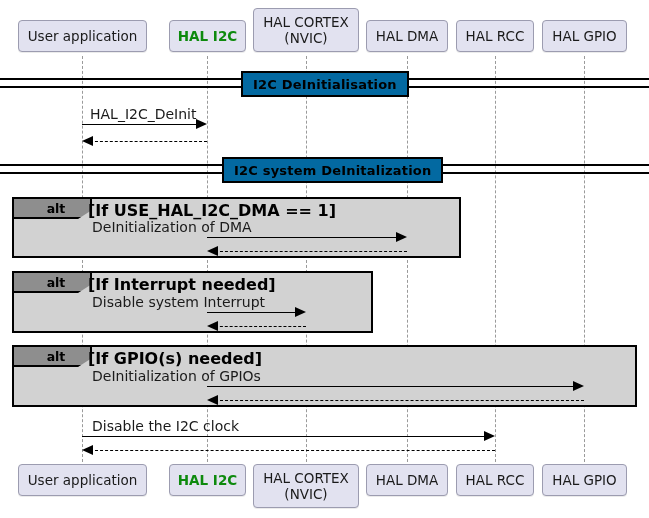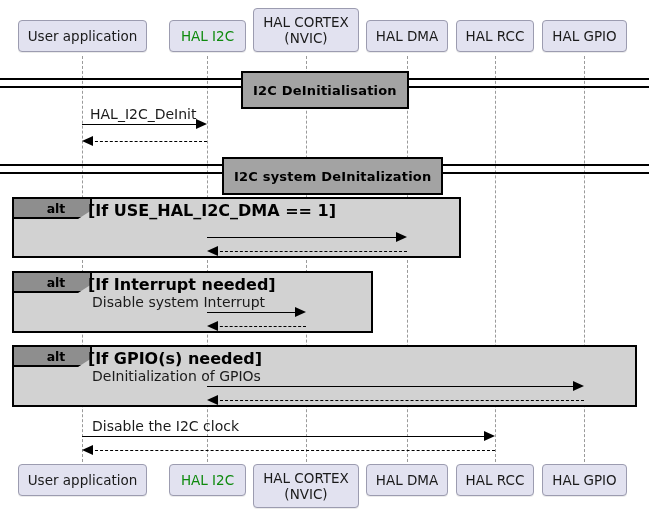--- a/index.html
+++ b/index.html
@@ -40,51 +40,51 @@
     line-height: 16px;
     text-align: center;
     display: flex;
     align-items: center;
     justify-content: center;
     z-index: 5;
     box-shadow: 0 1px 0 rgba(0,0,0,0.08);
   }
   .participant.accent {
     color: #0e8a0e;
-    font-weight: normal;
+    font-weight: bold;
   }
   .participant .plabel {
     display: block;
     white-space: pre-line;
   }
 
   
   .divider-rule {
     position: absolute;
     left: 0;
     width: 649px;
     height: 6px;
     border-top: 2px solid #000;
     border-bottom: 2px solid #000;
     z-index: 3;
   }
   .divider-box {
     position: absolute;
     box-sizing: border-box;
-    background: #a3a3a3;
+    background: #0369a1;
     border: 2px solid #000;
     color: #000;
     font-size: 13px;
     font-weight: bold;
     letter-spacing: 0.2px;
     display: flex;
     align-items: center;
     justify-content: center;
     padding: 2px 10px;
-    height: 38px;
+    height: 26px;
     z-index: 4;
     white-space: nowrap;
   }
 
   
   .fragment {
     position: absolute;
     box-sizing: border-box;
     background: #d2d2d2;
     border: 2px solid #000;
@@ -201,20 +201,21 @@
     <span>I2C system DeInitalization</span>
   </div>
 
   <div class="fragment" style="left:12px; top:197px; width:449px; height:61px;">
     <div class="frag-tab">
       <span>alt</span>
     </div>
   </div>
   <div class="frag-guard" style="left:88px; top:201px;">[If USE_HAL_I2C_DMA == 1]</div>
 
+  <div class="msg-label" style="left:92px; top:219px;">DeInitialization of DMA</div>
   <div class="msg-line" style="left:207px; top:237px; width:190px;"></div>
   <div class="arrow-head right" style="left:396px; top:232px;"></div>
 
   <div class="msg-line dashed" style="left:215px; top:251px; width:192px;"></div>
   <div class="arrow-head left" style="left:207px; top:246px;"></div>
 
   <div class="fragment" style="left:12px; top:271px; width:361px; height:62px;">
     <div class="frag-tab">
       <span>alt</span>
     </div>

